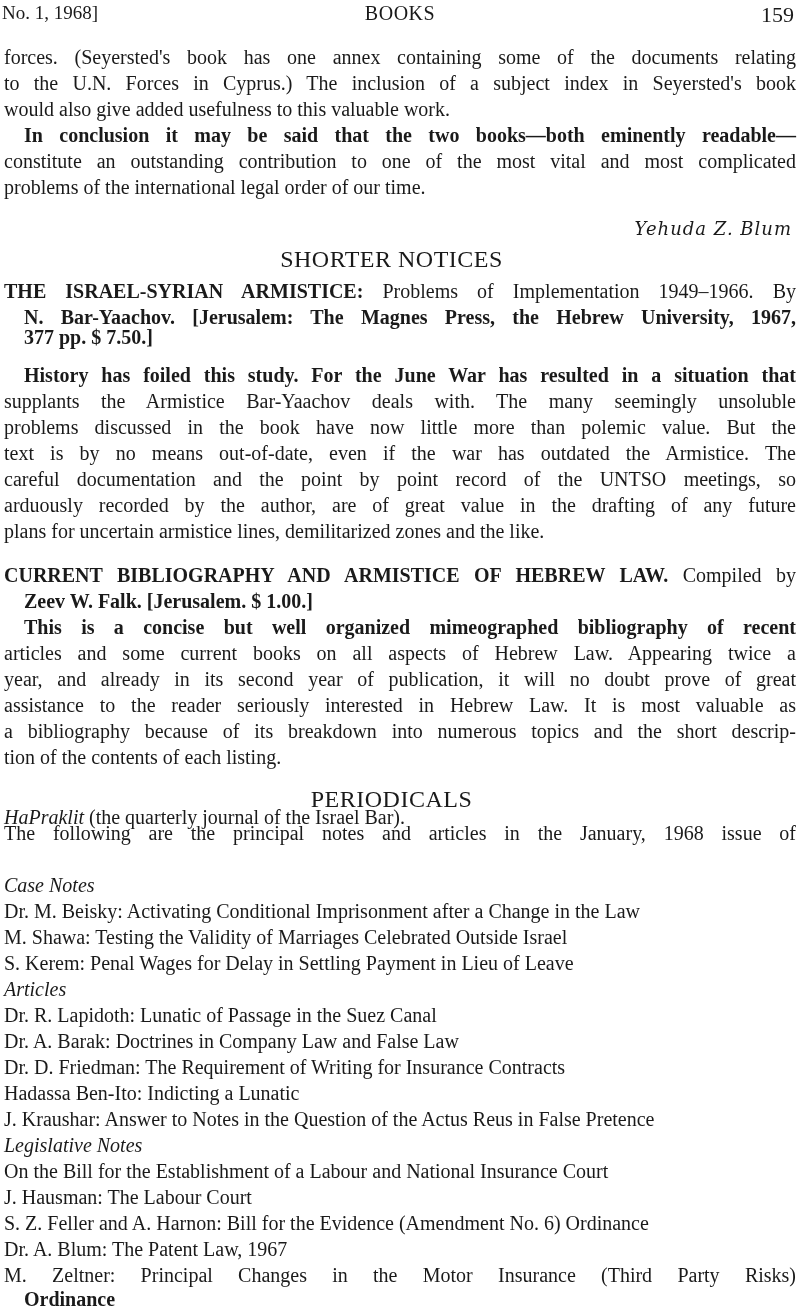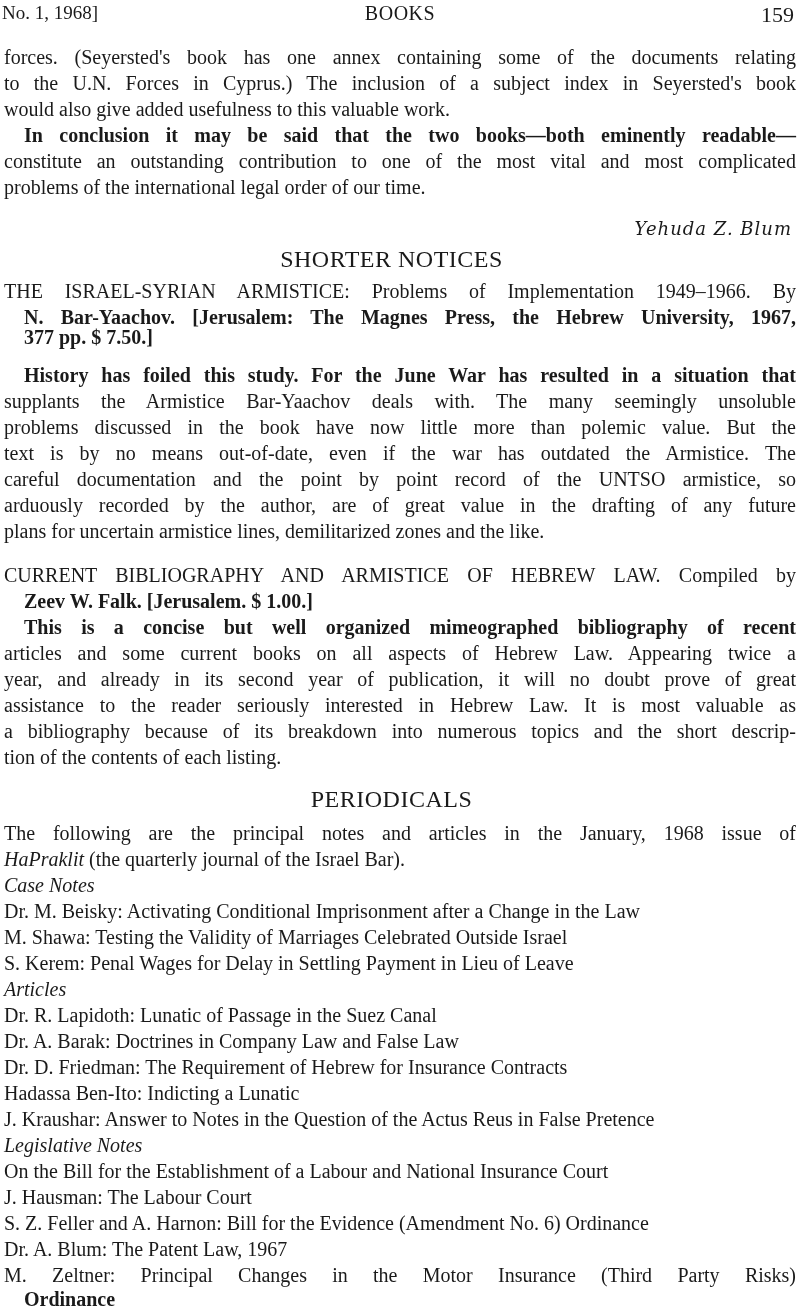--- a/index.html
+++ b/index.html
@@ -9,21 +9,21 @@
     color: #1a1a1a;
   }
   .page { position: absolute; left: 0; top: 0; width: 800px; }
   .line { position: absolute; left: 4px; width: 792px; font-size: 20px; line-height: 26px; white-space: nowrap; }
   .just { text-align: justify; text-align-last: justify; }
   .header-left { position: absolute; top: 2px; left: 2px; font-size: 19px; }
   .header-center { position: absolute; top: 2px; left: 0; width: 800px; text-align: center; font-size: 20px; letter-spacing: 0.5px; }
   .header-right { position: absolute; top: 2px; right: 6px; font-size: 22px; }
   .heading { position: absolute; left: 0; width: 735px; text-align: center; font-size: 24px; letter-spacing: 0.5px; margin-left: 24px; }
   .sig { position: absolute; right: 8px; font-style: italic; font-size: 20px; letter-spacing: 1px; font-family: "DejaVu Serif", serif; font-size: 18px; }
-  .bold { font-weight: normal; }
+  .bold { font-weight: bold; }
   .ital { font-style: italic; }
   .ind1 { left: 24px; width: 772px; font-weight: bold; }
 </style>
 </head>
 <body>
 
 <div class="page">
 
   <div class="header-left">No. 1, 1968]</div>
   <div class="header-center">BOOKS</div>
@@ -42,52 +42,52 @@
   <div class="line just" style="top:278px">
     <span class="bold">THE ISRAEL-SYRIAN ARMISTICE:</span><span> Problems of Implementation 1949–1966. By</span>
   </div>
   <div class="line just ind1" style="top:304px">N. Bar-Yaachov. [Jerusalem: The Magnes Press, the Hebrew University, 1967,</div>
   <div class="line ind1" style="top:324px">377 pp. $ 7.50.]</div>
 
   <div class="line just ind1" style="top:362px">History has foiled this study. For the June War has resulted in a situation that</div>
   <div class="line just" style="top:388px">supplants the Armistice Bar-Yaachov deals with. The many seemingly unsoluble</div>
   <div class="line just" style="top:414px">problems discussed in the book have now little more than polemic value. But the</div>
   <div class="line just" style="top:440px">text is by no means out-of-date, even if the war has outdated the Armistice. The</div>
-  <div class="line just" style="top:466px">careful documentation and the point by point record of the UNTSO armistice, so</div>
+  <div class="line just" style="top:466px">careful documentation and the point by point record of the UNTSO meetings, so</div>
   <div class="line just" style="top:492px">arduously recorded by the author, are of great value in the drafting of any future</div>
   <div class="line" style="top:518px">plans for uncertain armistice lines, demilitarized zones and the like.</div>
 
   <div class="line just" style="top:562px">
     <span class="bold">CURRENT BIBLIOGRAPHY AND ARMISTICE OF HEBREW LAW.</span><span> Compiled by</span>
   </div>
   <div class="line ind1" style="top:588px">Zeev W. Falk. [Jerusalem. $ 1.00.]</div>
 
   <div class="line just ind1" style="top:614px">This is a concise but well organized mimeographed bibliography of recent</div>
   <div class="line just" style="top:640px">articles and some current books on all aspects of Hebrew Law. Appearing twice a</div>
   <div class="line just" style="top:666px">year, and already in its second year of publication, it will no doubt prove of great</div>
   <div class="line just" style="top:692px">assistance to the reader seriously interested in Hebrew Law. It is most valuable as</div>
   <div class="line just" style="top:718px">a bibliography because of its breakdown into numerous topics and the short descrip-</div>
   <div class="line" style="top:744px">tion of the contents of each listing.</div>
 
   <div class="heading" style="top:786px">PERIODICALS</div>
 
   <div class="line just" style="top:820px">The following are the principal notes and articles in the January, 1968 issue of</div>
-  <div class="line" style="top:846px">
+  <div class="line" style="top:804px">
     <span class="ital">HaPraklit</span><span> (the quarterly journal of the Israel Bar).</span>
   </div>
 
   <div class="line ital" style="top:872px">Case Notes</div>
   <div class="line" style="top:898px">Dr. M. Beisky: Activating Conditional Imprisonment after a Change in the Law</div>
   <div class="line" style="top:924px">M. Shawa: Testing the Validity of Marriages Celebrated Outside Israel</div>
   <div class="line" style="top:950px">S. Kerem: Penal Wages for Delay in Settling Payment in Lieu of Leave</div>
 
   <div class="line ital" style="top:976px">Articles</div>
   <div class="line" style="top:1002px">Dr. R. Lapidoth: Lunatic of Passage in the Suez Canal</div>
   <div class="line" style="top:1028px">Dr. A. Barak: Doctrines in Company Law and False Law</div>
-  <div class="line" style="top:1054px">Dr. D. Friedman: The Requirement of Hebrew for Insurance Contracts</div>
+  <div class="line" style="top:1054px">Dr. D. Friedman: The Requirement of Writing for Insurance Contracts</div>
   <div class="line" style="top:1080px">Hadassa Ben-Ito: Indicting a Lunatic</div>
   <div class="line" style="top:1106px">J. Kraushar: Answer to Notes in the Question of the Actus Reus in False Pretence</div>
 
   <div class="line ital" style="top:1132px">Legislative Notes</div>
   <div class="line" style="top:1158px">On the Bill for the Establishment of a Labour and National Insurance Court</div>
   <div class="line" style="top:1184px">J. Hausman: The Labour Court</div>
   <div class="line" style="top:1210px">S. Z. Feller and A. Harnon: Bill for the Evidence (Amendment No. 6) Ordinance</div>
   <div class="line" style="top:1236px">Dr. A. Blum: The Patent Law, 1967</div>
   <div class="line just" style="top:1262px">M. Zeltner: Principal Changes in the Motor Insurance (Third Party Risks)</div>
   <div class="line ind1" style="top:1286px">Ordinance</div>

